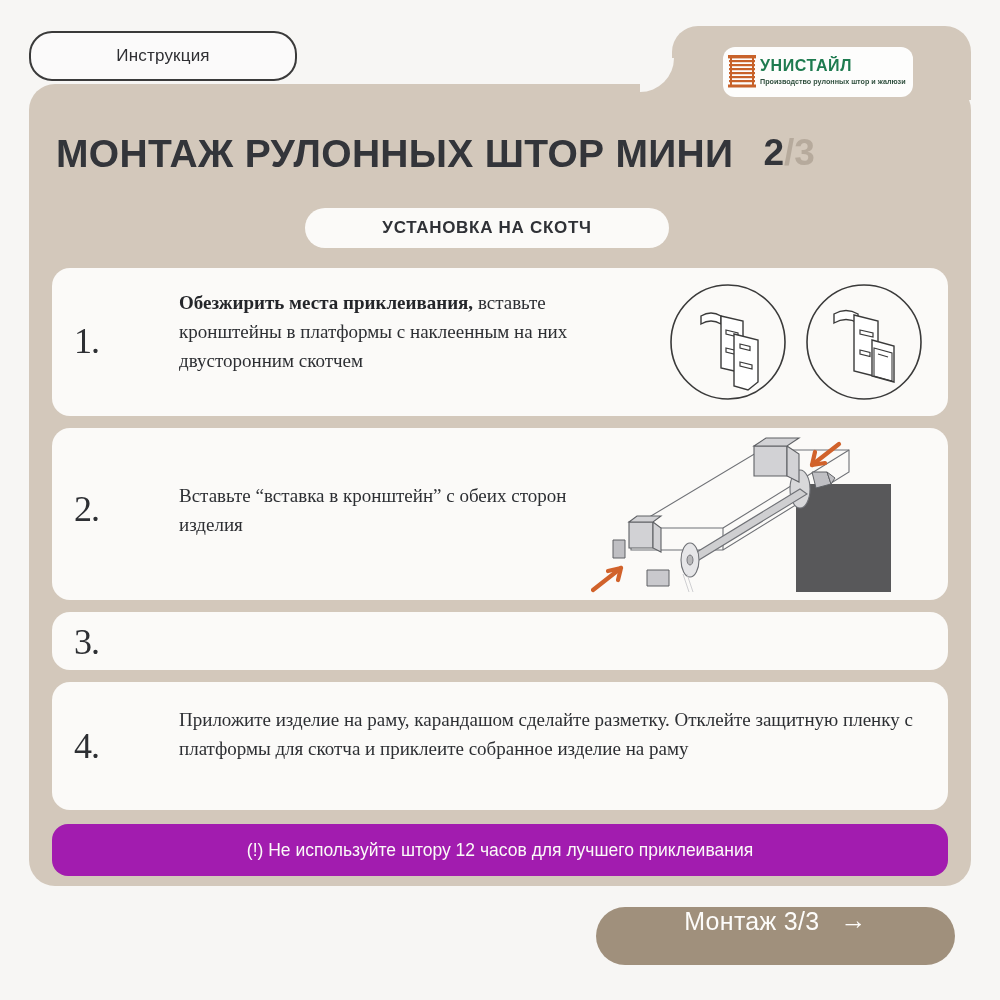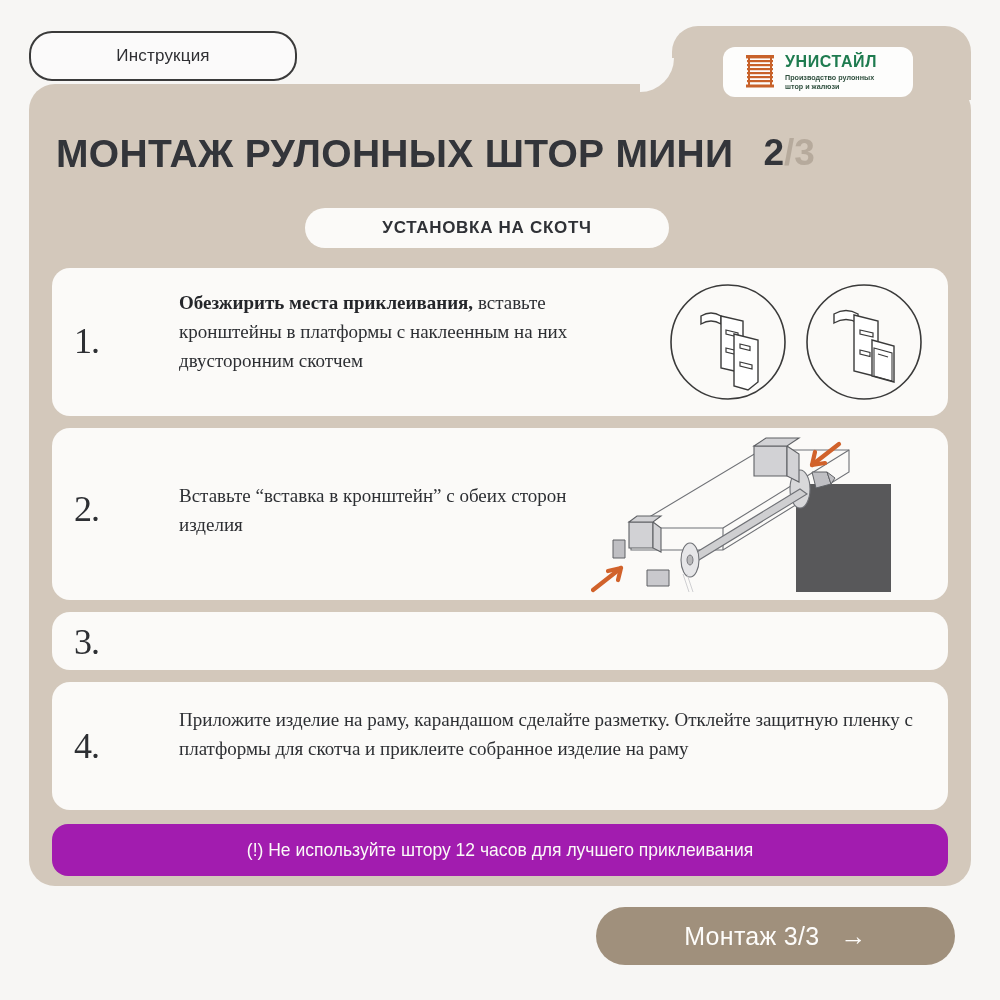--- a/index.html
+++ b/index.html
@@ -34,21 +34,21 @@
   }
   .notch::before{
     content:"";position:absolute;inset:0;
     background:#f7f6f4;border-bottom-right-radius:34px;
   }
 
   
   .logo{
     position:absolute;left:723px;top:47px;width:190px;height:50px;
     background:#fdfdfc;border-radius:12px;
-    display:flex;align-items:center;gap:7px;padding:0 19px;box-sizing:border-box;
+    display:flex;align-items:center;padding:0 1px;box-sizing:border-box;
   }
   .logo-mark{width:36px;height:38px;flex:0 0 auto;}
   .logo-text{display:flex;flex-direction:column;line-height:1;}
   .logo-name{
     font-size:16px;font-weight:bold;color:#1e7b4f;letter-spacing:.6px;
   }
   .logo-sub{
     font-size:7.2px;font-weight:bold;color:#2f4f3e;letter-spacing:0;
     margin-top:3px;line-height:1.25;
   }
@@ -121,21 +121,21 @@
   }
 
   
   .next-wrap{
     position:absolute;left:580px;top:898px;width:391px;height:76px;
     background:#f7f6f4;border-radius:38px;
     display:flex;align-items:center;justify-content:center;
   }
   .next-btn{
     width:359px;height:58px;background:#a0907c;border-radius:29px;
-    display:flex;align-items:center;justify-content:center;gap:21px;
+    display:flex;justify-content:center;gap:21px;
     color:#fdfcfa;font-size:25px;letter-spacing:.3px;
   }
   .arrow-glyph{font-size:26px;line-height:1;}
 </style>
 </head>
 <body>
 
 <div class="stage">
 
   <div class="panel"></div>

